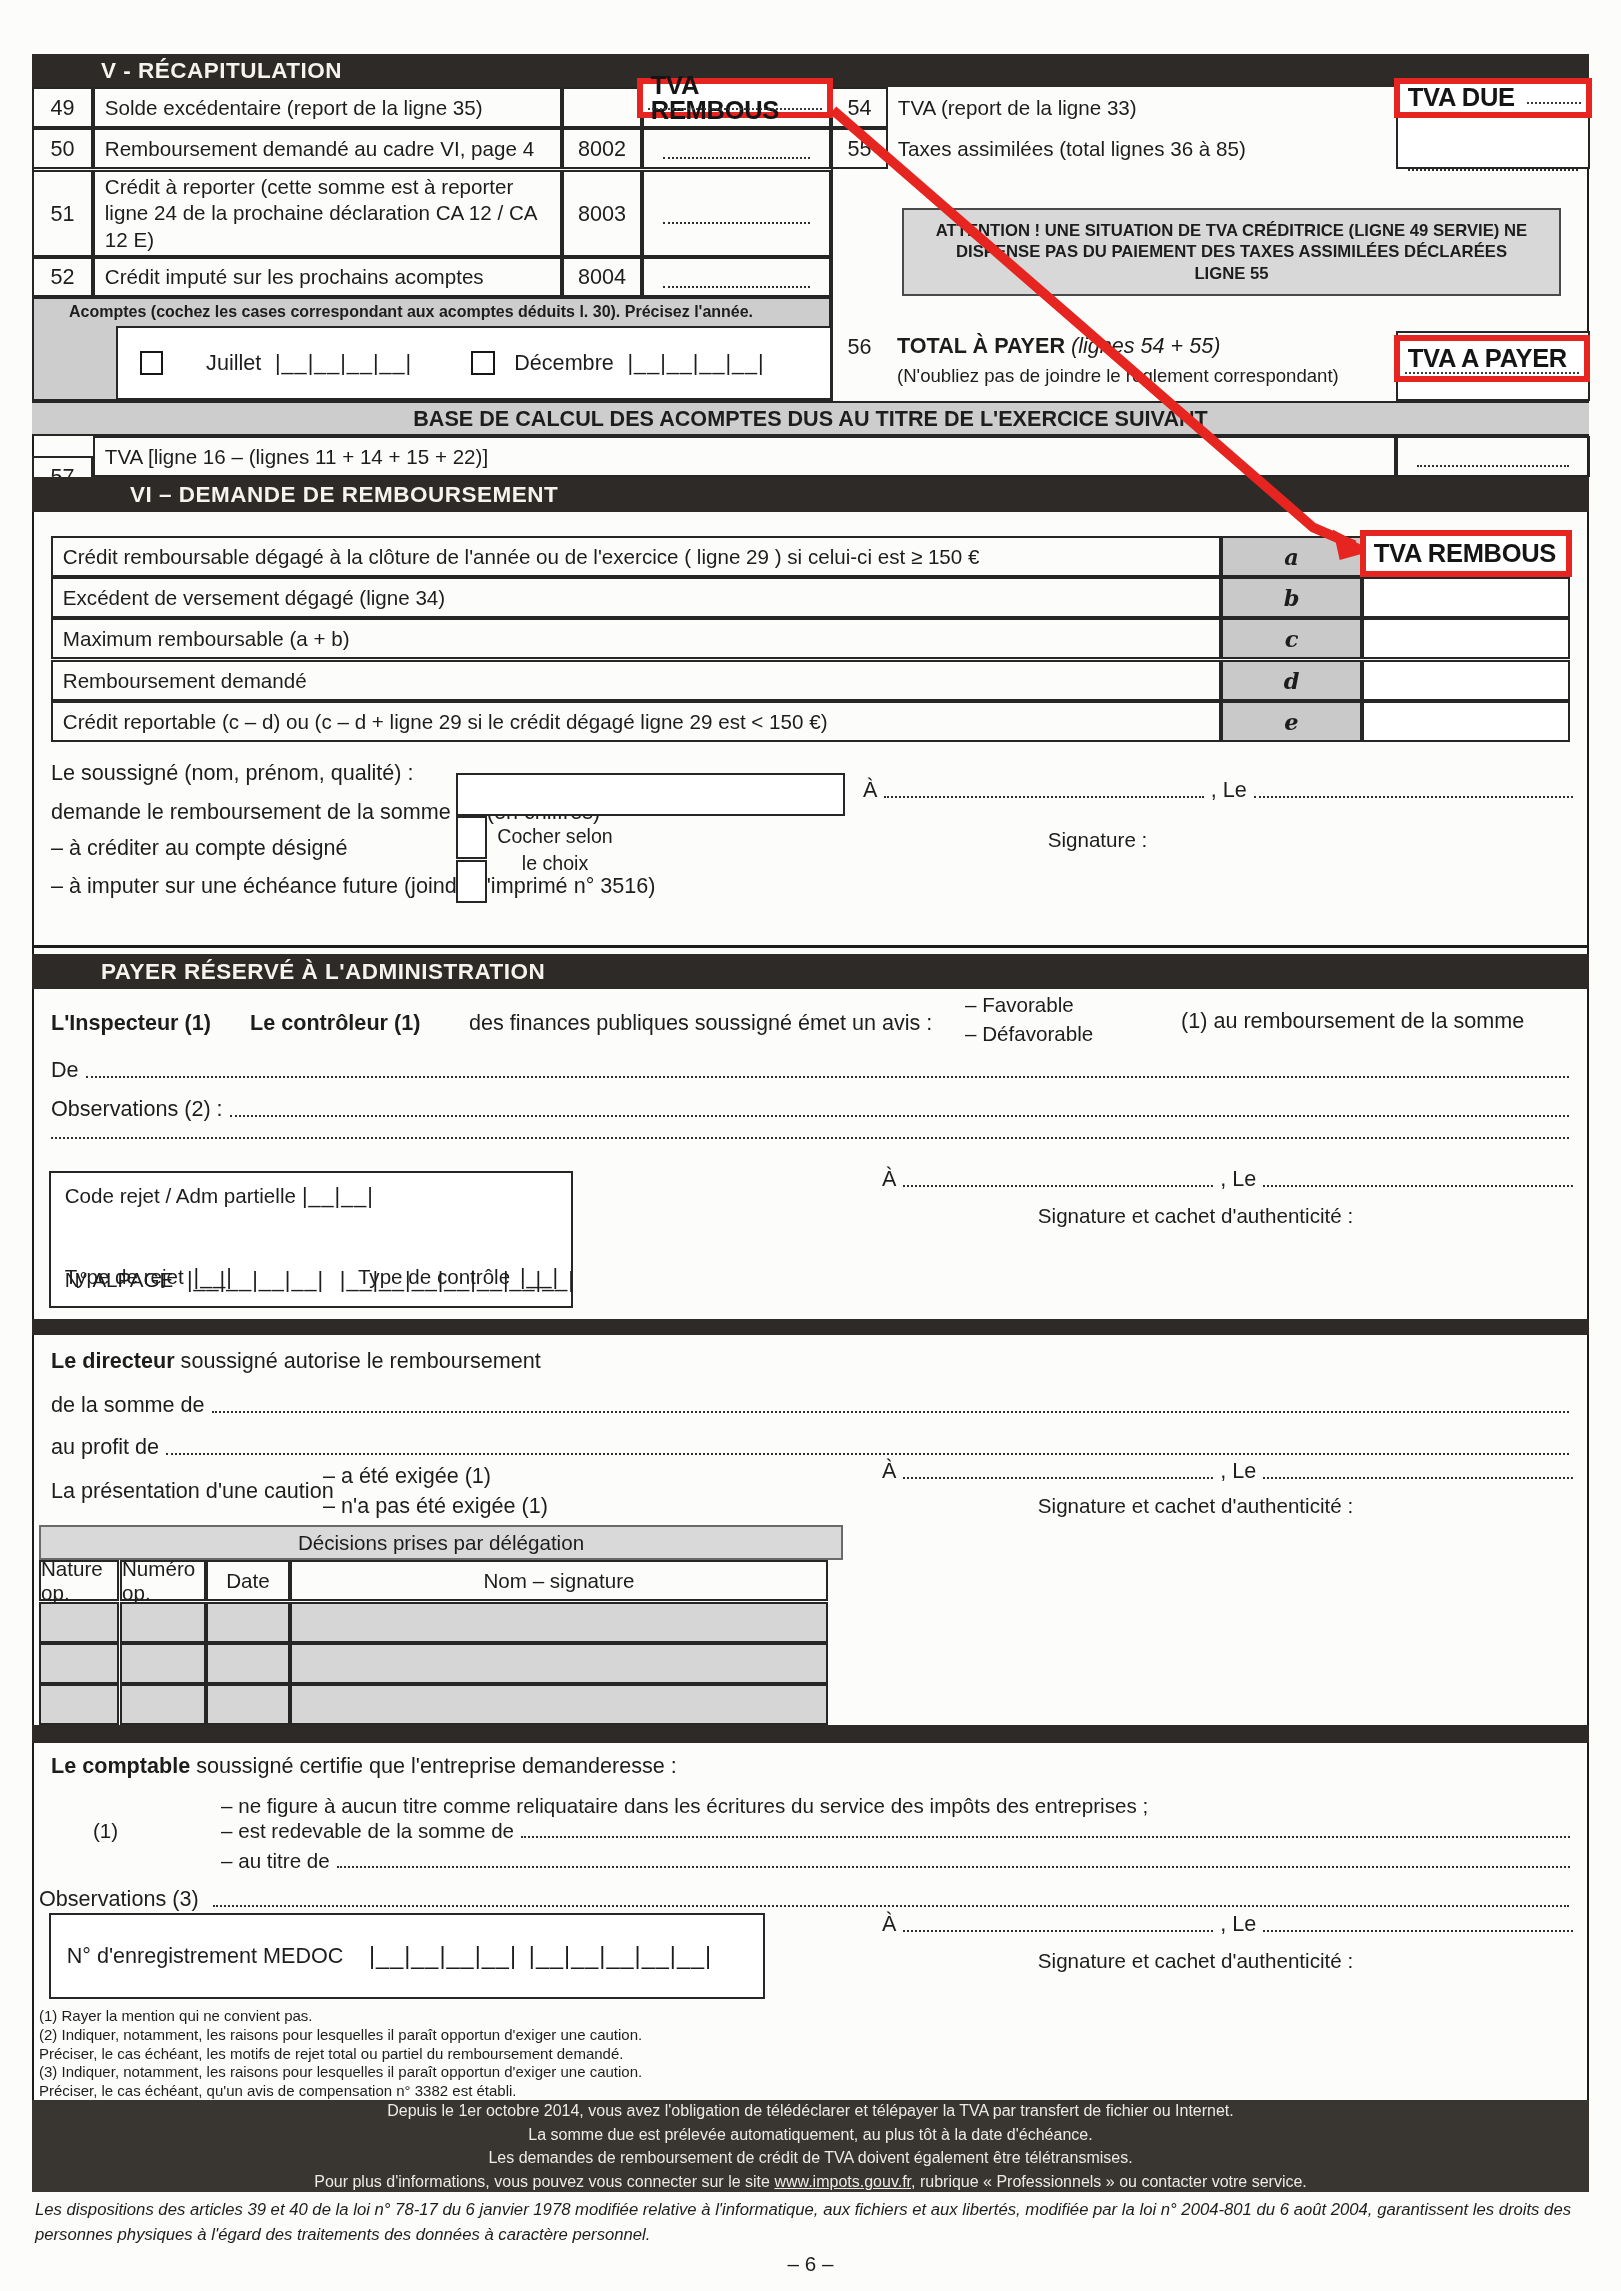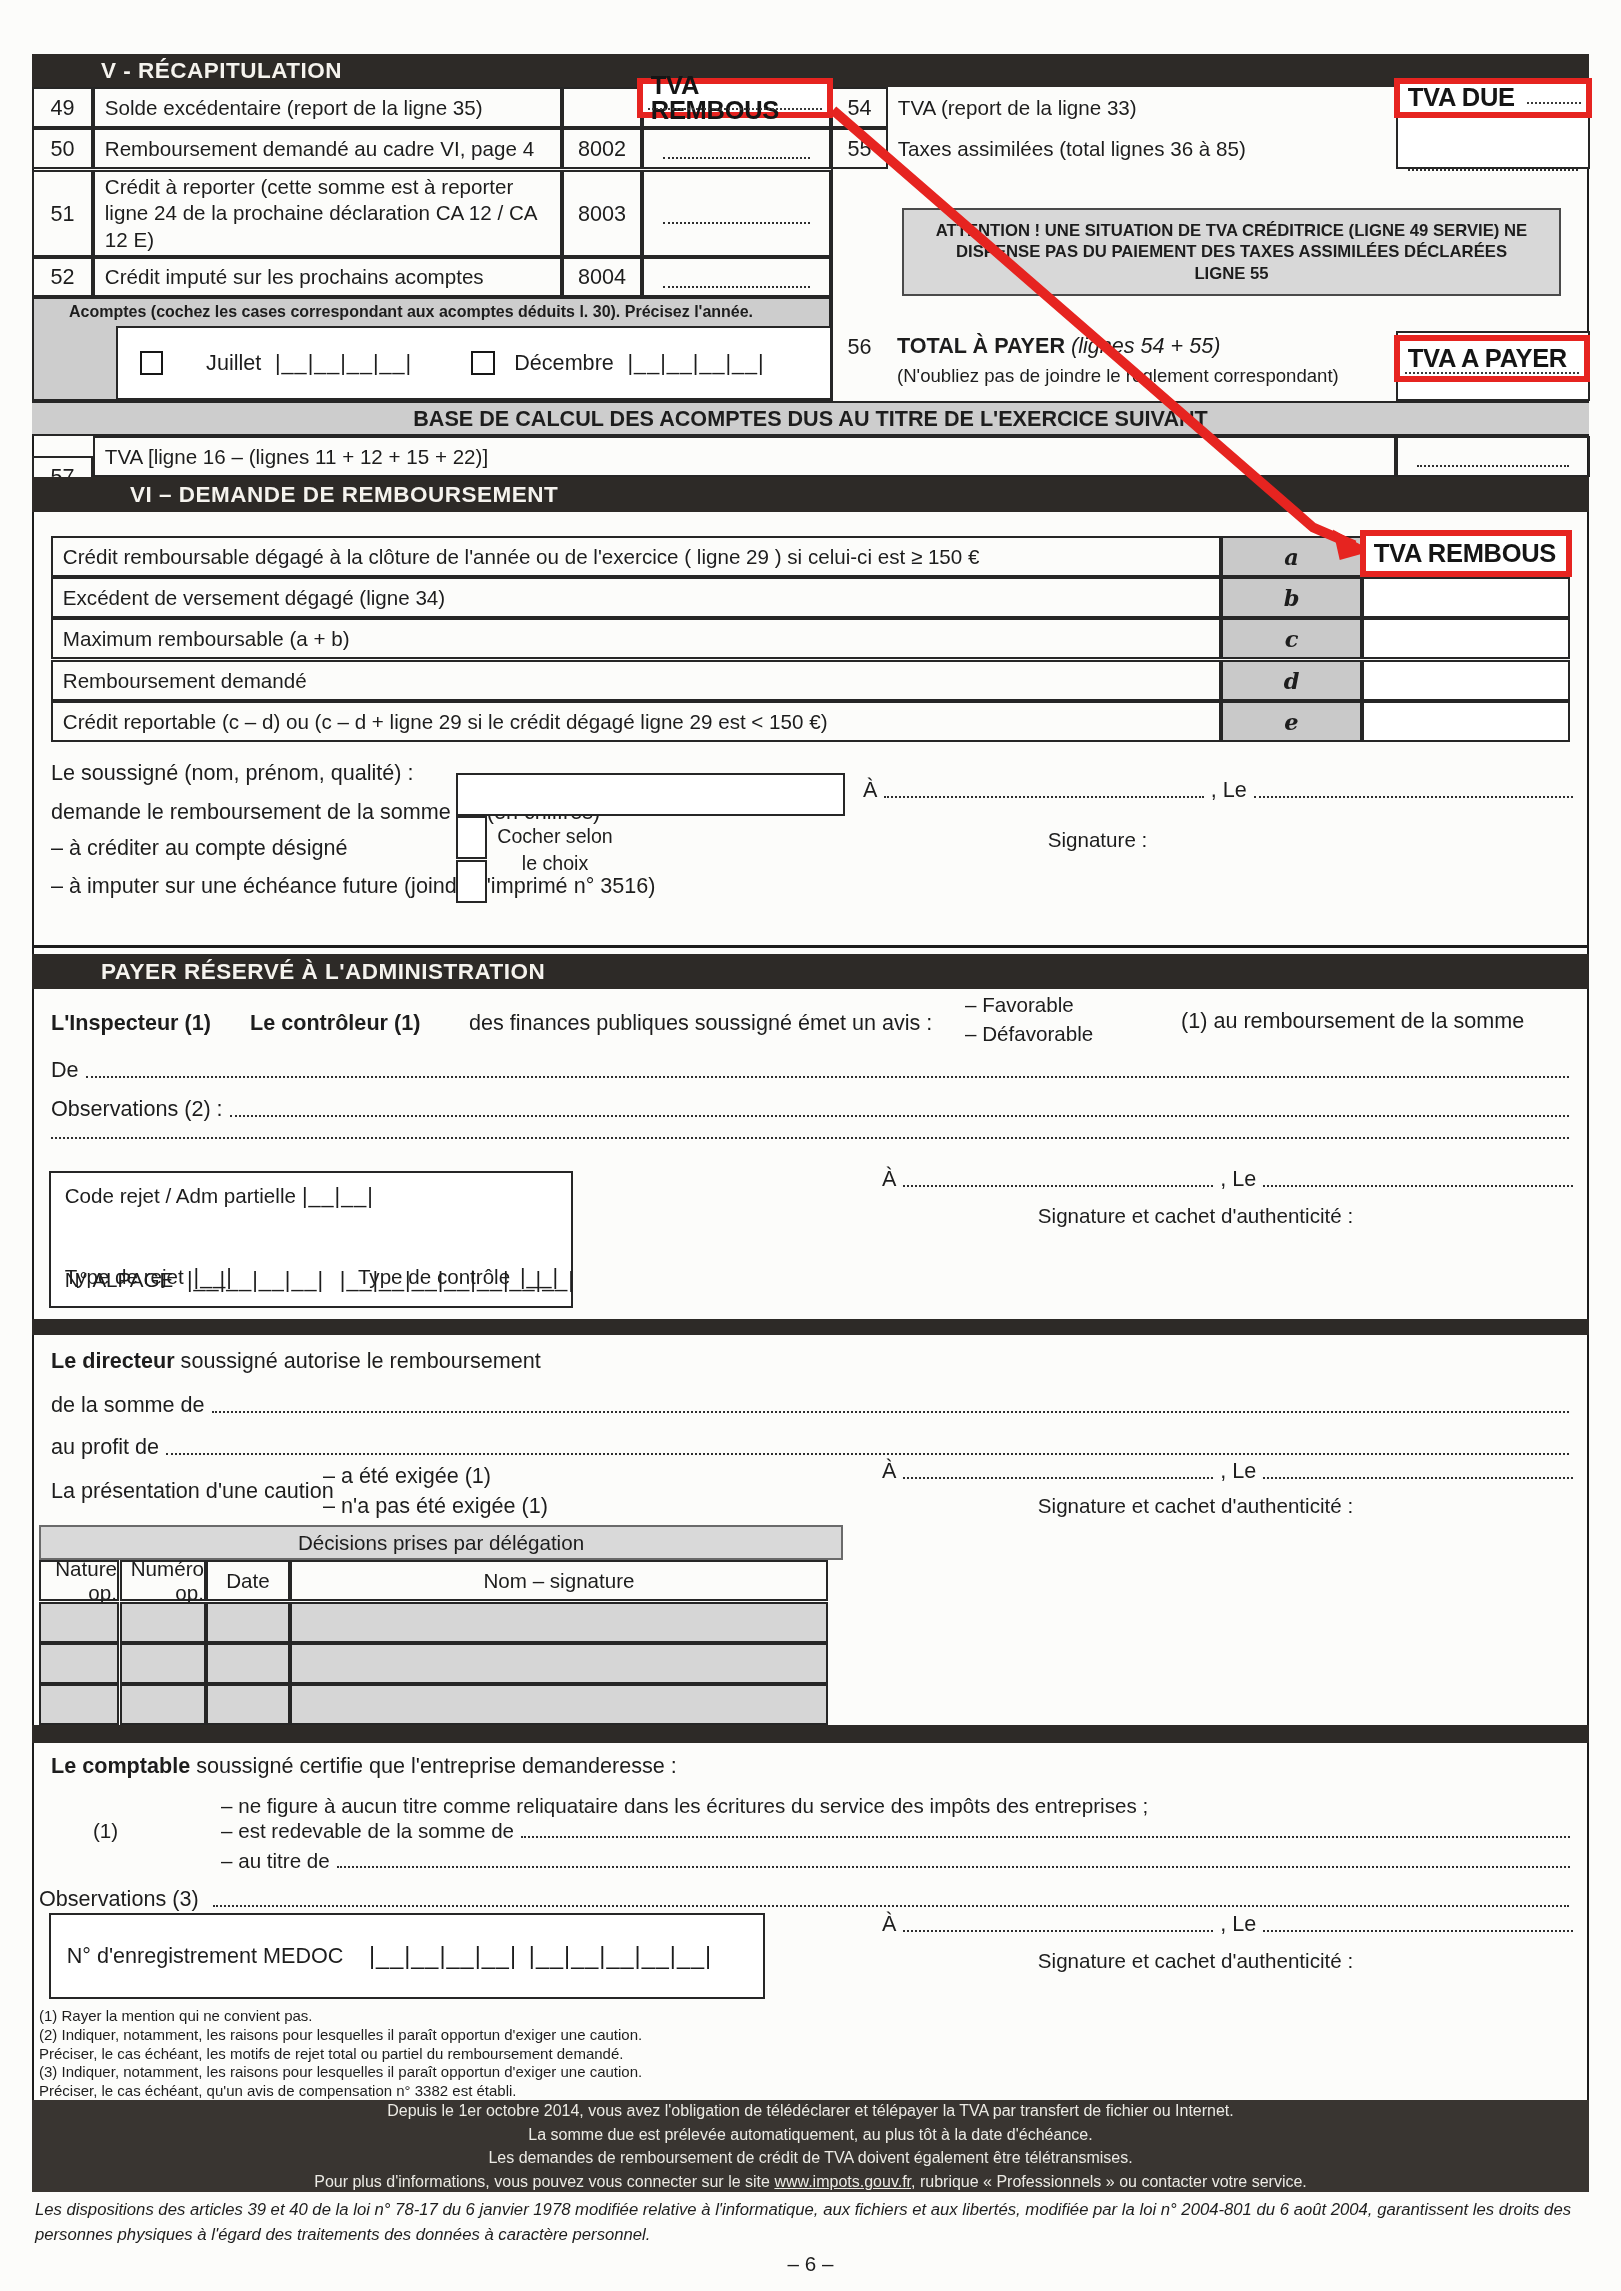--- a/index.html
+++ b/index.html
@@ -10,21 +10,21 @@
   .w{white-space:normal;}
   .b2{border:2px solid #262626;}
   .fc{display:flex;align-items:center;}
   .fcc{display:flex;align-items:center;justify-content:center;text-align:center;}
   .g{background:#cdcdcd;}
   .hbar{position:absolute;background:#2d2a27;color:#f5f3ee;font-weight:bold;
         font-size:22.5px;display:flex;align-items:center;letter-spacing:0.5px;}
   .dl{flex:1;border-bottom:2.9px dotted #2e2e2e;margin:0 6.9px 4.9px 6.9px;min-width:29px;}
   .vd{border-bottom:2.9px dotted #2e2e2e;display:inline-block;height:1em;}
   .drow{position:absolute;display:flex;align-items:flex-end;font-size:20.6px;}
-  .num{position:absolute;font-size:21.6px;display:flex;align-items:center;justify-content:center;text-align:right;}
+  .num{position:absolute;font-size:21.6px;display:flex;align-items:center;justify-content:center;}
   .lbl{position:absolute;font-size:20.6px;padding:2px 9.8px;display:flex;align-items:center;}
   .cellsA{font-size:21.6px;letter-spacing:1px;white-space:nowrap;}
   .ltr{position:absolute;font-family:"DejaVu Serif",serif;font-style:italic;font-weight:bold;
        font-size:22.5px;background:#c9c9c9;display:flex;align-items:center;justify-content:center;
        border:2px solid #262626;}
   .cb{border:2.9px solid #161616;background:#fff;display:inline-block;}
   .redbox{position:absolute;border:6.9px solid #e62420;background:#ffffff;z-index:60;
           display:flex;align-items:center;padding-left:7.8px;font-size:25.5px;font-weight:bold;
           color:#151515;letter-spacing:-0.3px;line-height:1;}
   .redbox .underdots{position:absolute;left:4.9px;right:4.9px;bottom:2px;border-bottom:2.9px dotted #3a3a3a;}
@@ -138,21 +138,21 @@
   <div class="t b2" style="left:1396px;top:331px;width:194px;height:70px;background:#fff;"></div>
 
   <div class="t g fcc" style="left:32px;top:401px;width:1557px;height:35px;font-weight:bold;font-size:21.6px;border-top:2px solid #262626;border-bottom:2px solid #262626;">
     <span>BASE DE CALCUL DES ACOMPTES DUS AU TITRE DE L'EXERCICE SUIVANT</span>
   </div>
 
   <div class="num b2" style="left:32px;top:436px;width:61px;height:41px;margin-top:20px;">
       <span>57</span>
     </div>
   <div class="lbl b2" style="left:93px;top:436px;width:1303px;height:41px;">
-      <span>TVA [ligne 16 – (lignes 11 + 12 + 15 + 22)]</span>
+      <span>TVA [ligne 16 – (lignes 11 + 14 + 15 + 22)]</span>
     </div>
   <div class="num b2" style="left:1396px;top:436px;width:194px;height:41px;">
       <span class="vd" style="width:152px;"></span>
     </div>
 
   <div class="hbar" style="left:32px;top:477px;width:1557px;height:35px;padding-left:98px;">
     <span>VI – DEMANDE DE REMBOURSEMENT</span>
   </div>
 
   <div class="lbl b2" style="left:51px;top:536px;width:1170px;height:41px;">

